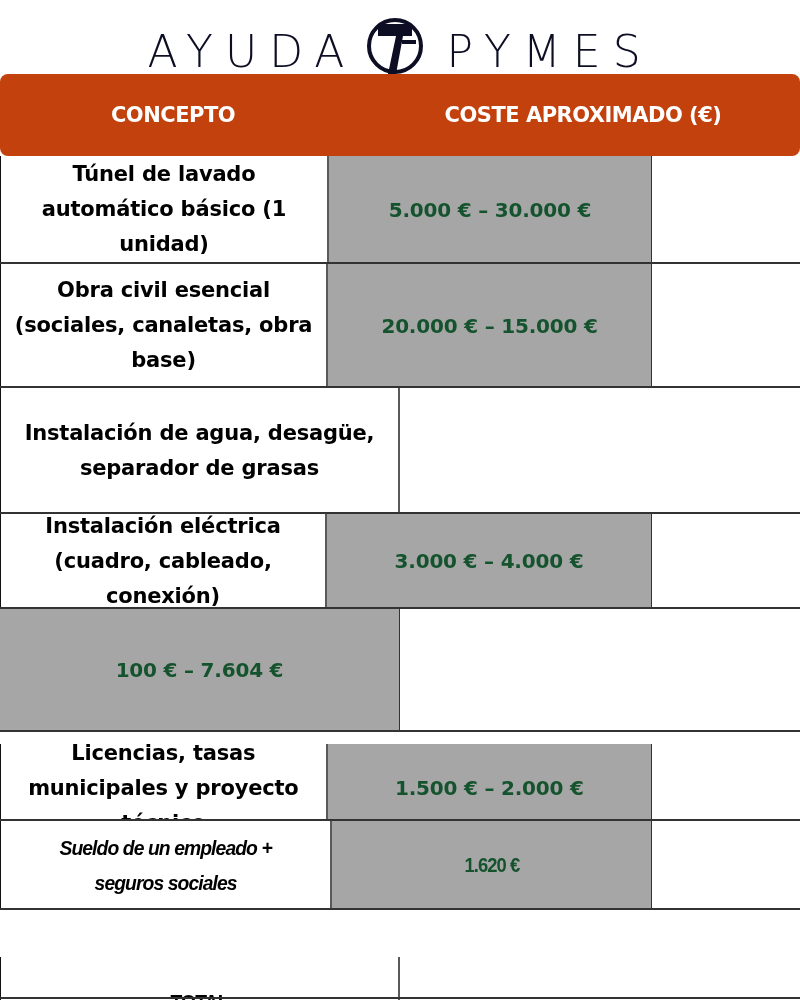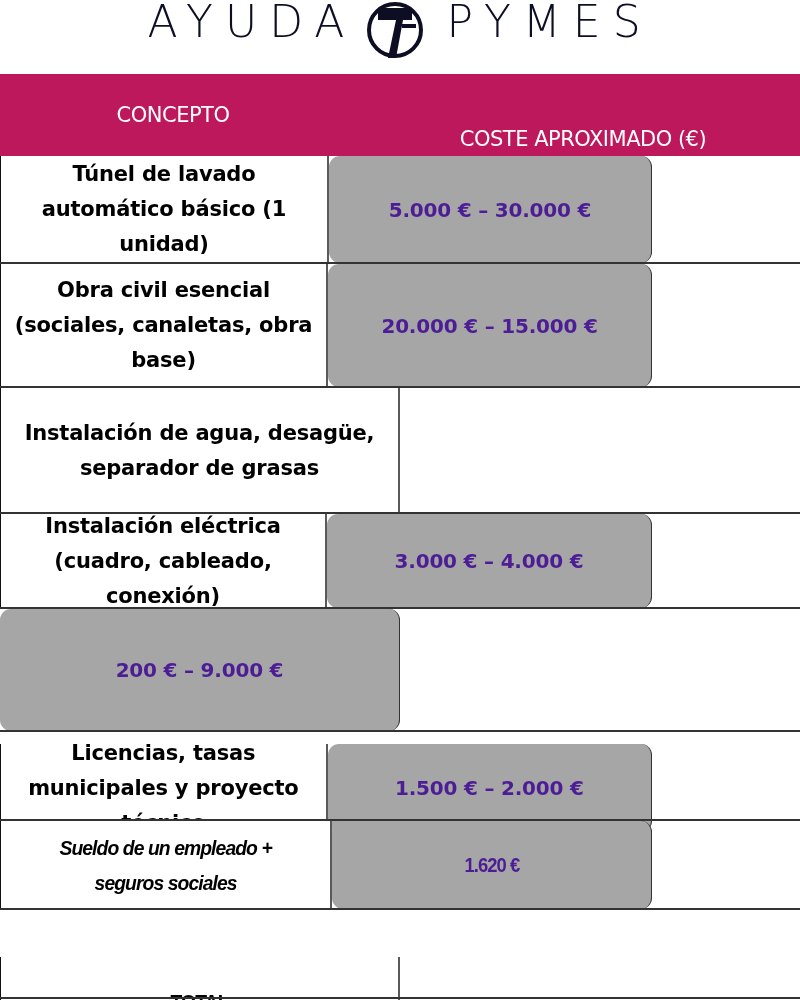--- a/index.html
+++ b/index.html
@@ -1,25 +1,25 @@
 <!DOCTYPE html>
 <html><head>
 <meta charset="utf-8">
 <style>
   html, body { margin: 0; padding: 0; }
   body { width: 800px; height: 1000px; background: #ffffff; position: relative; overflow: hidden; font-family: "DejaVu Sans", sans-serif; }
-  .logo-bar { position: absolute; left: 0; top: 0; width: 800px; height: 74px; display: flex; align-items: flex-start; justify-content: center; }
+  .logo-bar { position: absolute; left: 0; top: 0; width: 800px; height: 74px; display: flex; align-items: flex-end; justify-content: center; }
   .logo-text { font-family: "DejaVu Sans", sans-serif; font-weight: 300; font-size: 44px; letter-spacing: 12px; color: #0d0e24; line-height: 1; }
   .logo-icon { width: 58px; height: 58px; margin: 0 22px 0 10px; display: inline-block; }
-  .head { position: absolute; left: 0; top: 74px; width: 800px; height: 82px; background: #be185d; color: #ffffff; font-weight: normal; font-size: 21px; }
+  .head { position: absolute; left: 0; top: 74px; width: 800px; height: 82px; background: #c2410c; color: #ffffff; font-weight: bold; font-size: 21px; border-radius: 8px; }
   .head .c1 { position: absolute; left: 0; width: 346px; top: 0; height: 82px; display: flex; align-items: center; justify-content: center; letter-spacing: -0.5px; }
-  .head .c2 { position: absolute; left: 400px; width: 366px; top: 0; height: 82px; display: flex; align-items: center; justify-content: center; letter-spacing: -0.5px; margin-top: 24px; }
+  .head .c2 { position: absolute; left: 400px; width: 366px; top: 0; height: 82px; display: flex; align-items: center; justify-content: center; letter-spacing: -0.5px; }
   .row { position: absolute; left: 0; width: 652px; display: flex; box-sizing: border-box; }
   .cell-l { width: 400px; box-sizing: border-box; background: #ffffff; border-left: 1.5px solid #111; border-right: 2px solid #5a5a5a; display: flex; align-items: center; justify-content: center; text-align: center; font-weight: bold; font-size: 21px; line-height: 35px; color: #000; padding: 0 4px; letter-spacing: -0.2px; }
-  .cell-r { width: 400px; box-sizing: border-box; background: #a6a6a6; border-right: 1.5px solid #333; display: flex; align-items: center; justify-content: center; text-align: center; font-weight: bold; font-size: 20px; color: #4c1d95; letter-spacing: -0.2px; border-radius: 11px; }
+  .cell-r { width: 400px; box-sizing: border-box; background: #a6a6a6; border-right: 1.5px solid #333; display: flex; align-items: center; justify-content: center; text-align: center; font-weight: bold; font-size: 20px; color: #14532d; letter-spacing: -0.2px; }
   .hline { position: absolute; left: 0; width: 800px; height: 2px; background: #333; }
   .condensed { font-family: "Liberation Sans", sans-serif; letter-spacing: -1px; transform: scaleX(0.92); }
 </style>
 </head>
 <body>
 
 <div class="logo-bar">
   <span class="logo-text">AYUDA</span>
   <span class="logo-icon">
     <svg width="58" height="58" viewBox="0 0 58 58">
@@ -53,21 +53,21 @@
 </div>
 <div class="hline" style="top:512px;"></div>
 
 <div class="row" style="top:514px;height:94px;">
   <div class="cell-l">Instalación eléctrica (cuadro, cableado, conexión)</div>
   <div class="cell-r">3.000 € – 4.000 €</div>
 </div>
 <div class="hline" style="top:607px;"></div>
 
 <div class="row" style="top:609px;height:122px;">
-  <div class="cell-r">200 € – 9.000 €</div>
+  <div class="cell-r">100 € – 7.604 €</div>
 </div>
 <div class="hline" style="top:730px;"></div>
 
 <div class="row" style="top:744px;height:88px;">
   <div class="cell-l" style="padding:0 8px;">Licencias, tasas municipales y proyecto técnico</div>
   <div class="cell-r">1.500 € – 2.000 €</div>
 </div>
 <div class="hline" style="top:819px;"></div>
 
 <div class="row" style="top:821px;height:88px;">

